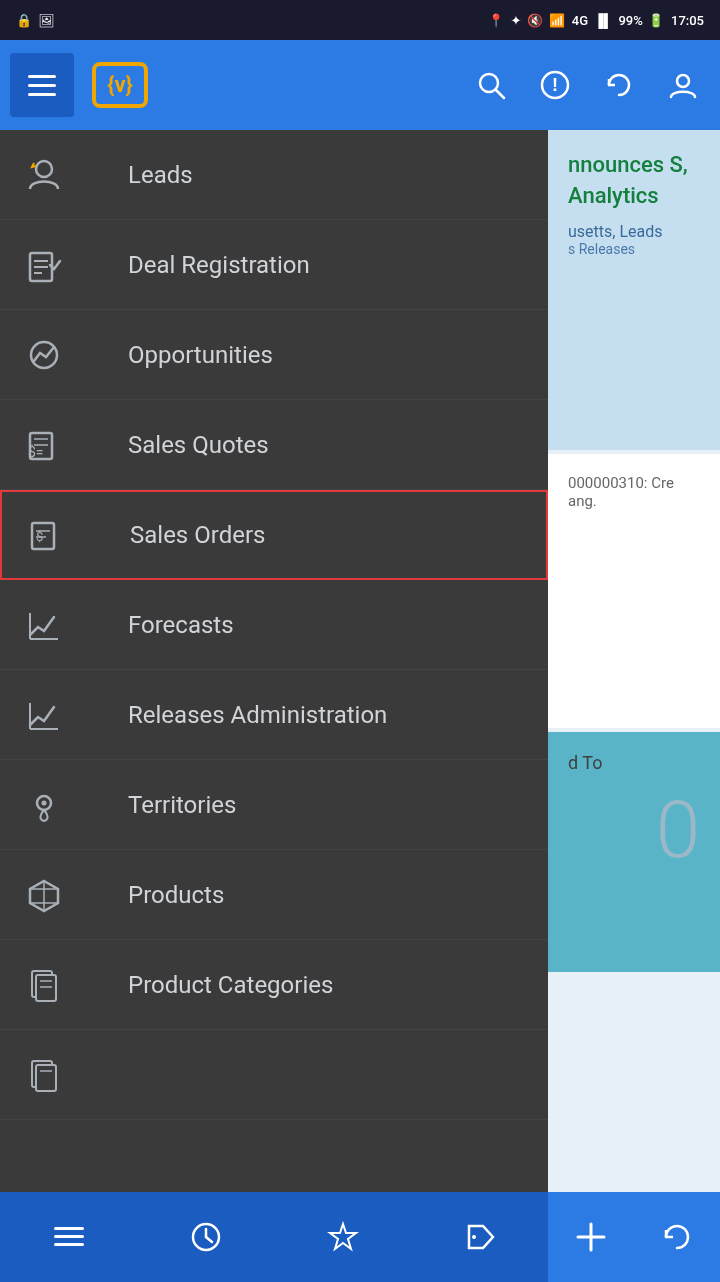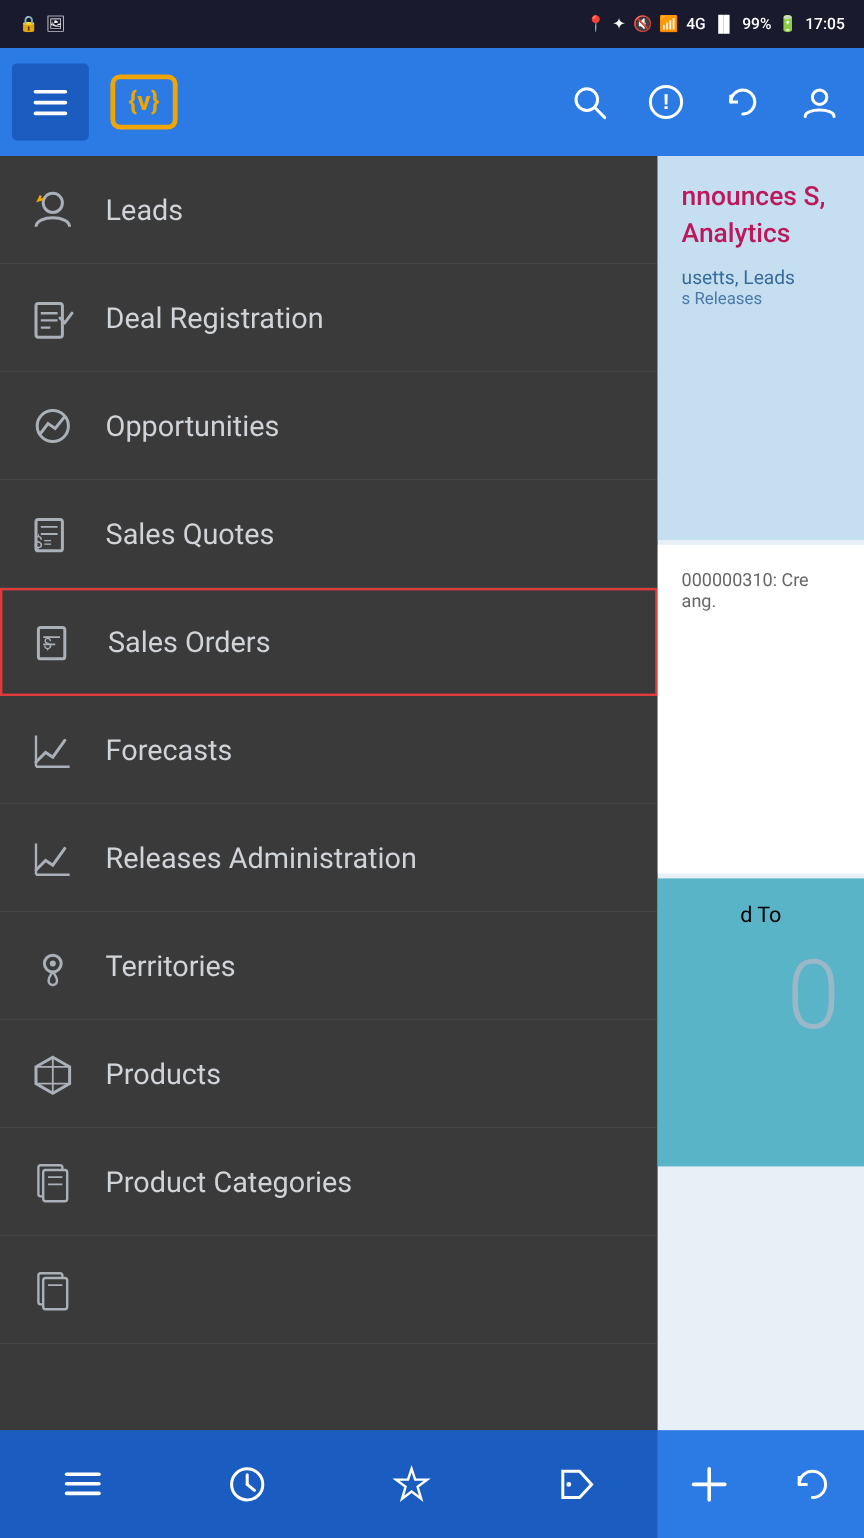--- a/index.html
+++ b/index.html
@@ -90,20 +90,21 @@
     .sidebar::-webkit-scrollbar { display: none; }
 
     .menu-item {
       display: flex;
       align-items: center;
       padding: 0 20px;
       height: 90px;
       cursor: pointer;
       border-bottom: 1px solid #444;
       position: relative;
+      gap: 40px;
     }
     .menu-item.active {
       border: 2px solid #e03a3a;
       background: #3a3a3a;
     }
     .menu-item-icon {
       width: 48px;
       height: 48px;
       display: flex;
       align-items: center;
@@ -126,21 +127,21 @@
       overflow: hidden;
       position: relative;
     }
     .content-card-top {
       background: #c5dff0;
       height: 320px;
       padding: 20px;
       overflow: hidden;
     }
     .content-card-title {
-      color: #be185d;
+      color: #15803d;
       font-size: 22px;
       font-weight: 500;
       line-height: 1.4;
     }
     .content-card-sub {
       color: #3a6a9a;
       font-size: 16px;
       margin-top: 8px;
     }
     .content-card-mid {
@@ -151,23 +152,22 @@
       overflow: hidden;
     }
     .content-card-teal {
       background: #5ab4c8;
       height: 240px;
       margin-top: 4px;
       padding: 20px;
       overflow: hidden;
     }
     .content-card-teal-text {
-      color: #000000;
+      color: #404040;
       font-size: 18px;
-      text-align: center;
     }
     .content-big-num {
       color: #9ab8c8;
       font-size: 80px;
       font-weight: 300;
       text-align: right;
       margin-top: 10px;
     }
 
     

